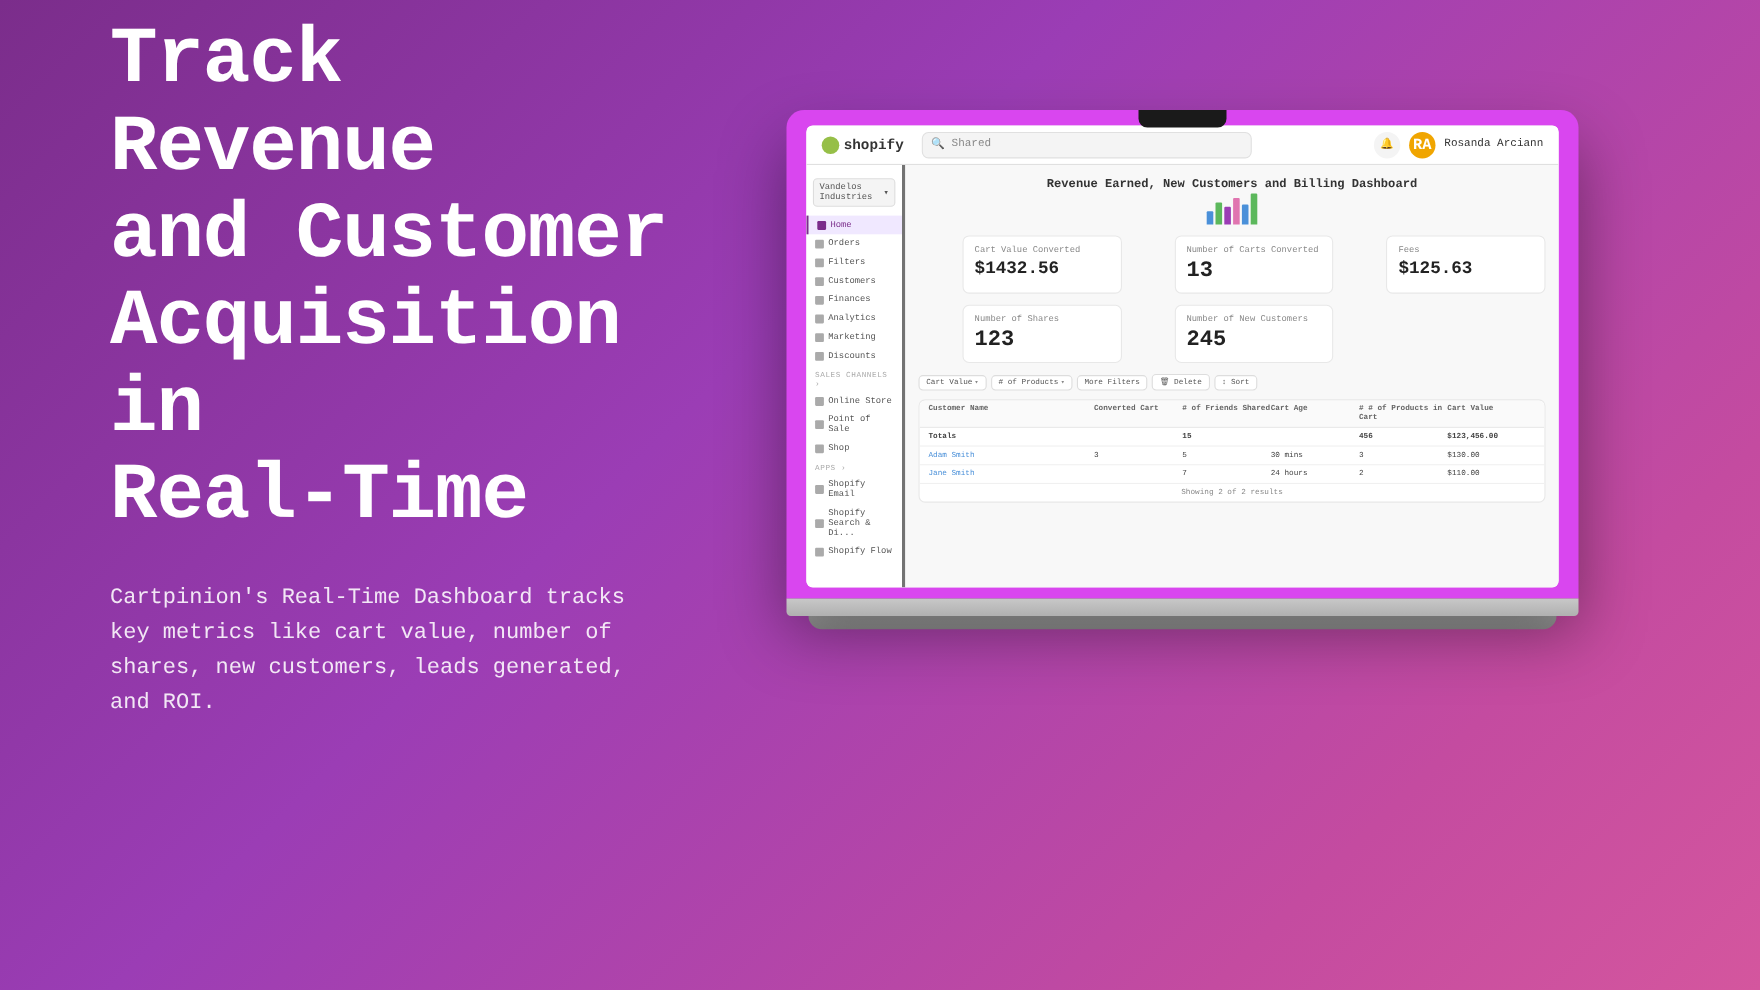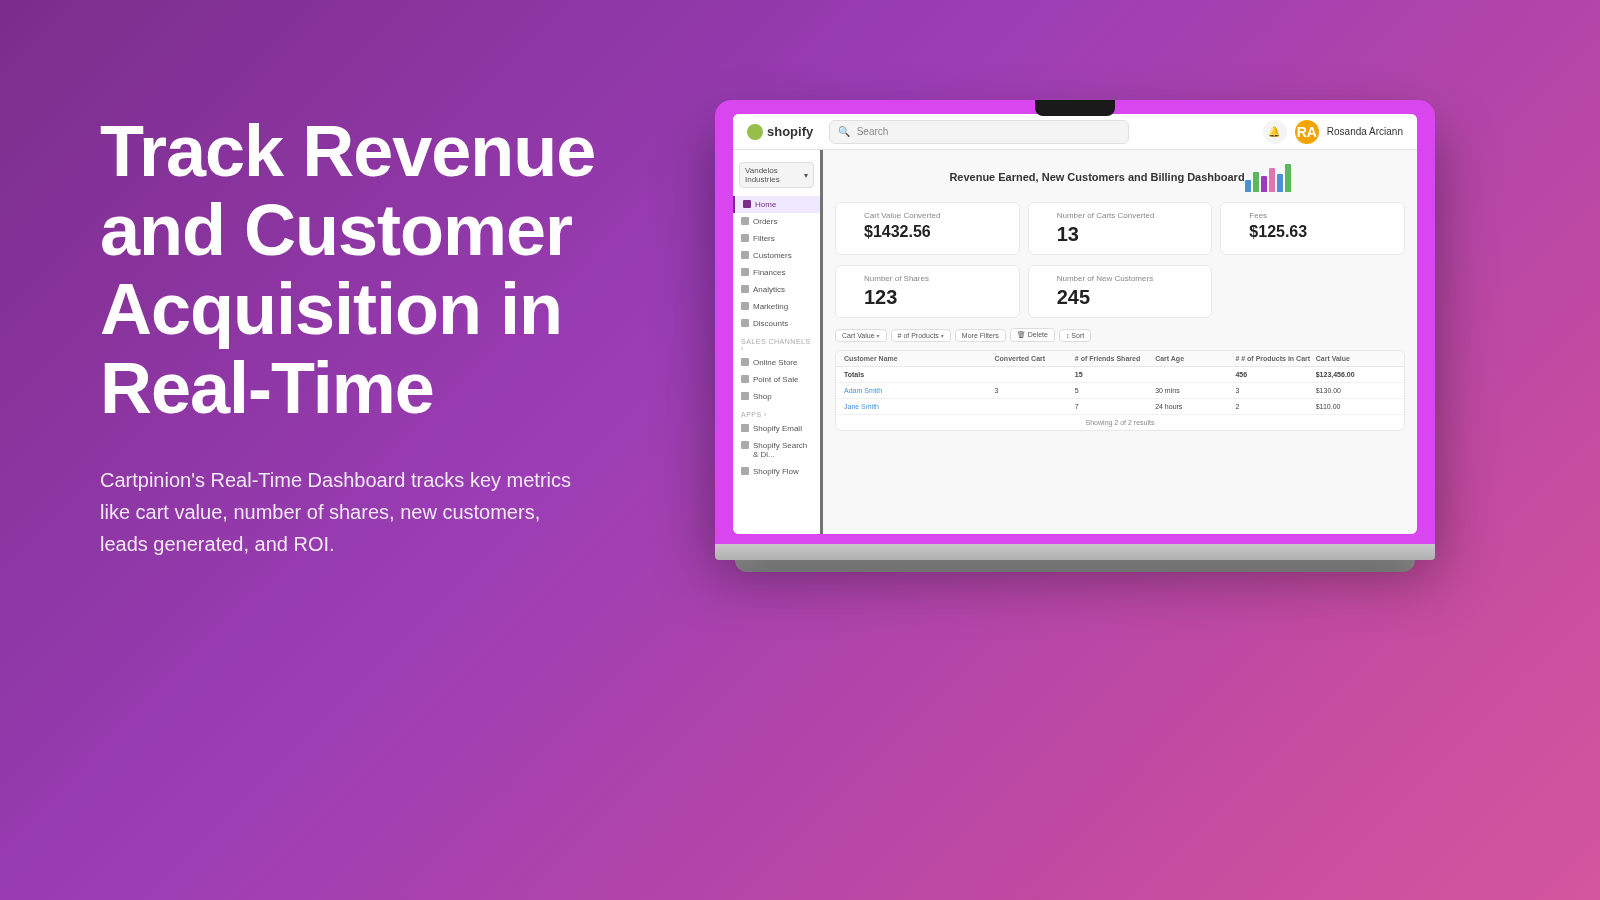--- a/index.html
+++ b/index.html
@@ -11,20 +11,21 @@
       font-family: -apple-system, BlinkMacSystemFont, 'Segoe UI', sans-serif;
       background: linear-gradient(135deg, #7b2d8b 0%, #9b3db5 40%, #c44ba0 80%, #d4569e 100%);
     }
 
     .page-container {
       display: flex;
       width: 1600px;
       height: 672px;
       align-items: center;
       padding: 60px 100px;
+      font-family: Liberation Mono, monospace;
     }
 
     .left-panel {
       flex: 0 0 550px;
       padding-right: 40px;
     }
 
     .headline {
       font-size: 72px;
       font-weight: 800;
@@ -199,21 +200,21 @@
       padding: 3px 5px;
       font-size: 8px;
       color: #555;
       display: flex;
       justify-content: space-between;
       align-items: center;
     }
 
     .sidebar-item {
       display: flex;
-      align-items: flex-start;
+      align-items: center;
       gap: 4px;
       padding: 4px 8px;
       font-size: 8px;
       color: #555;
       cursor: pointer;
     }
 
     .sidebar-item.active {
       background: #f0e8ff;
       color: #7b2d8b;
@@ -241,20 +242,21 @@
       background: #f8f8f8;
       overflow: hidden;
       padding: 12px;
     }
 
     .dashboard-title-row {
       display: flex;
       justify-content: center;
       align-items: center;
       margin-bottom: 10px;
+      flex-direction: column;
     }
 
     .dashboard-title {
       font-size: 11px;
       font-weight: 600;
       color: #333;
     }
 
     .chart-icon {
       display: flex;
@@ -278,21 +280,22 @@
       display: grid;
       grid-template-columns: 1fr 1fr 1fr;
       gap: 8px;
       margin-bottom: 10px;
     }
 
     .metric-card {
       background: #ffffff;
       border: 1px solid #e8e8e8;
       border-radius: 6px;
-      padding: 8px 28px;
+      padding: 8px 10px;
+      margin-left: 40px;
     }
 
     .metric-label {
       font-size: 8px;
       color: #888;
       margin-bottom: 3px;
     }
 
     .metric-value {
       font-size: 16px;
@@ -414,21 +417,21 @@
             <div class="shopify-logo">
               <div class="shopify-logo-icon">
                 <svg width="10" height="10" viewBox="0 0 10 10">
                     <circle cx="5" cy="5" r="4" fill="#96bf48"></circle>
                   </svg>
               </div>
               <span>shopify</span>
             </div>
             <div class="search-bar">
               <span>🔍</span>
-              <span>Search</span>
+              <span>Shared</span>
             </div>
             <div class="nav-icons">
               <div class="nav-icon-btn">🔔</div>
               <div class="user-badge">RA</div>
               <span class="user-name">Rosanda Arciann</span>
             </div>
           </div>
 
           <div class="shopify-body">
 

